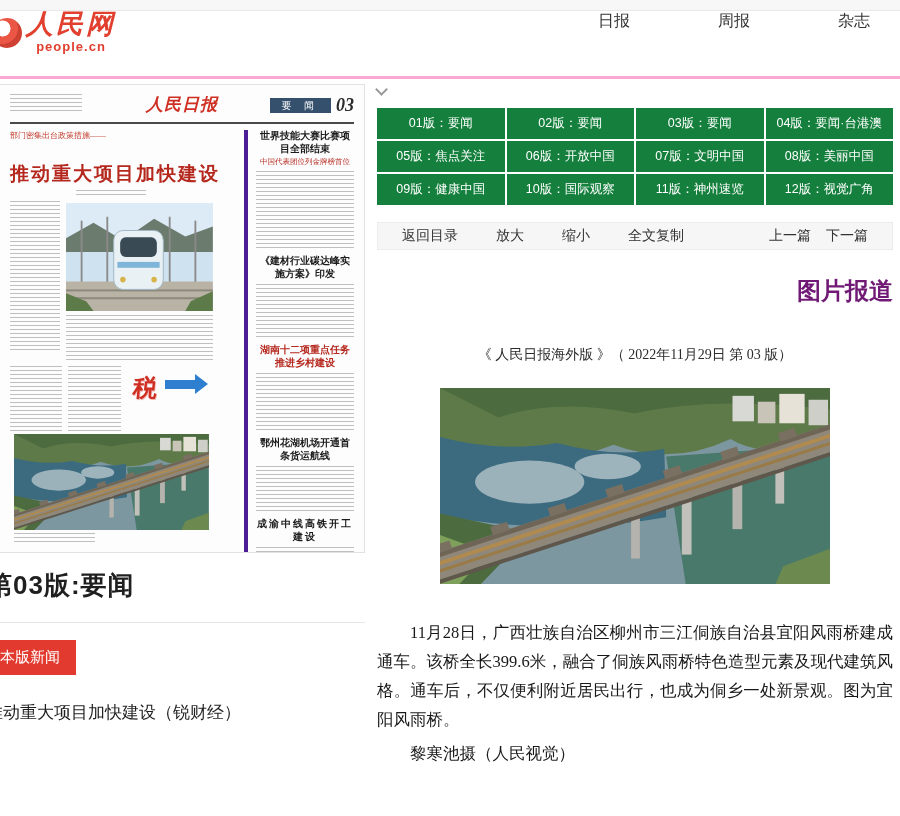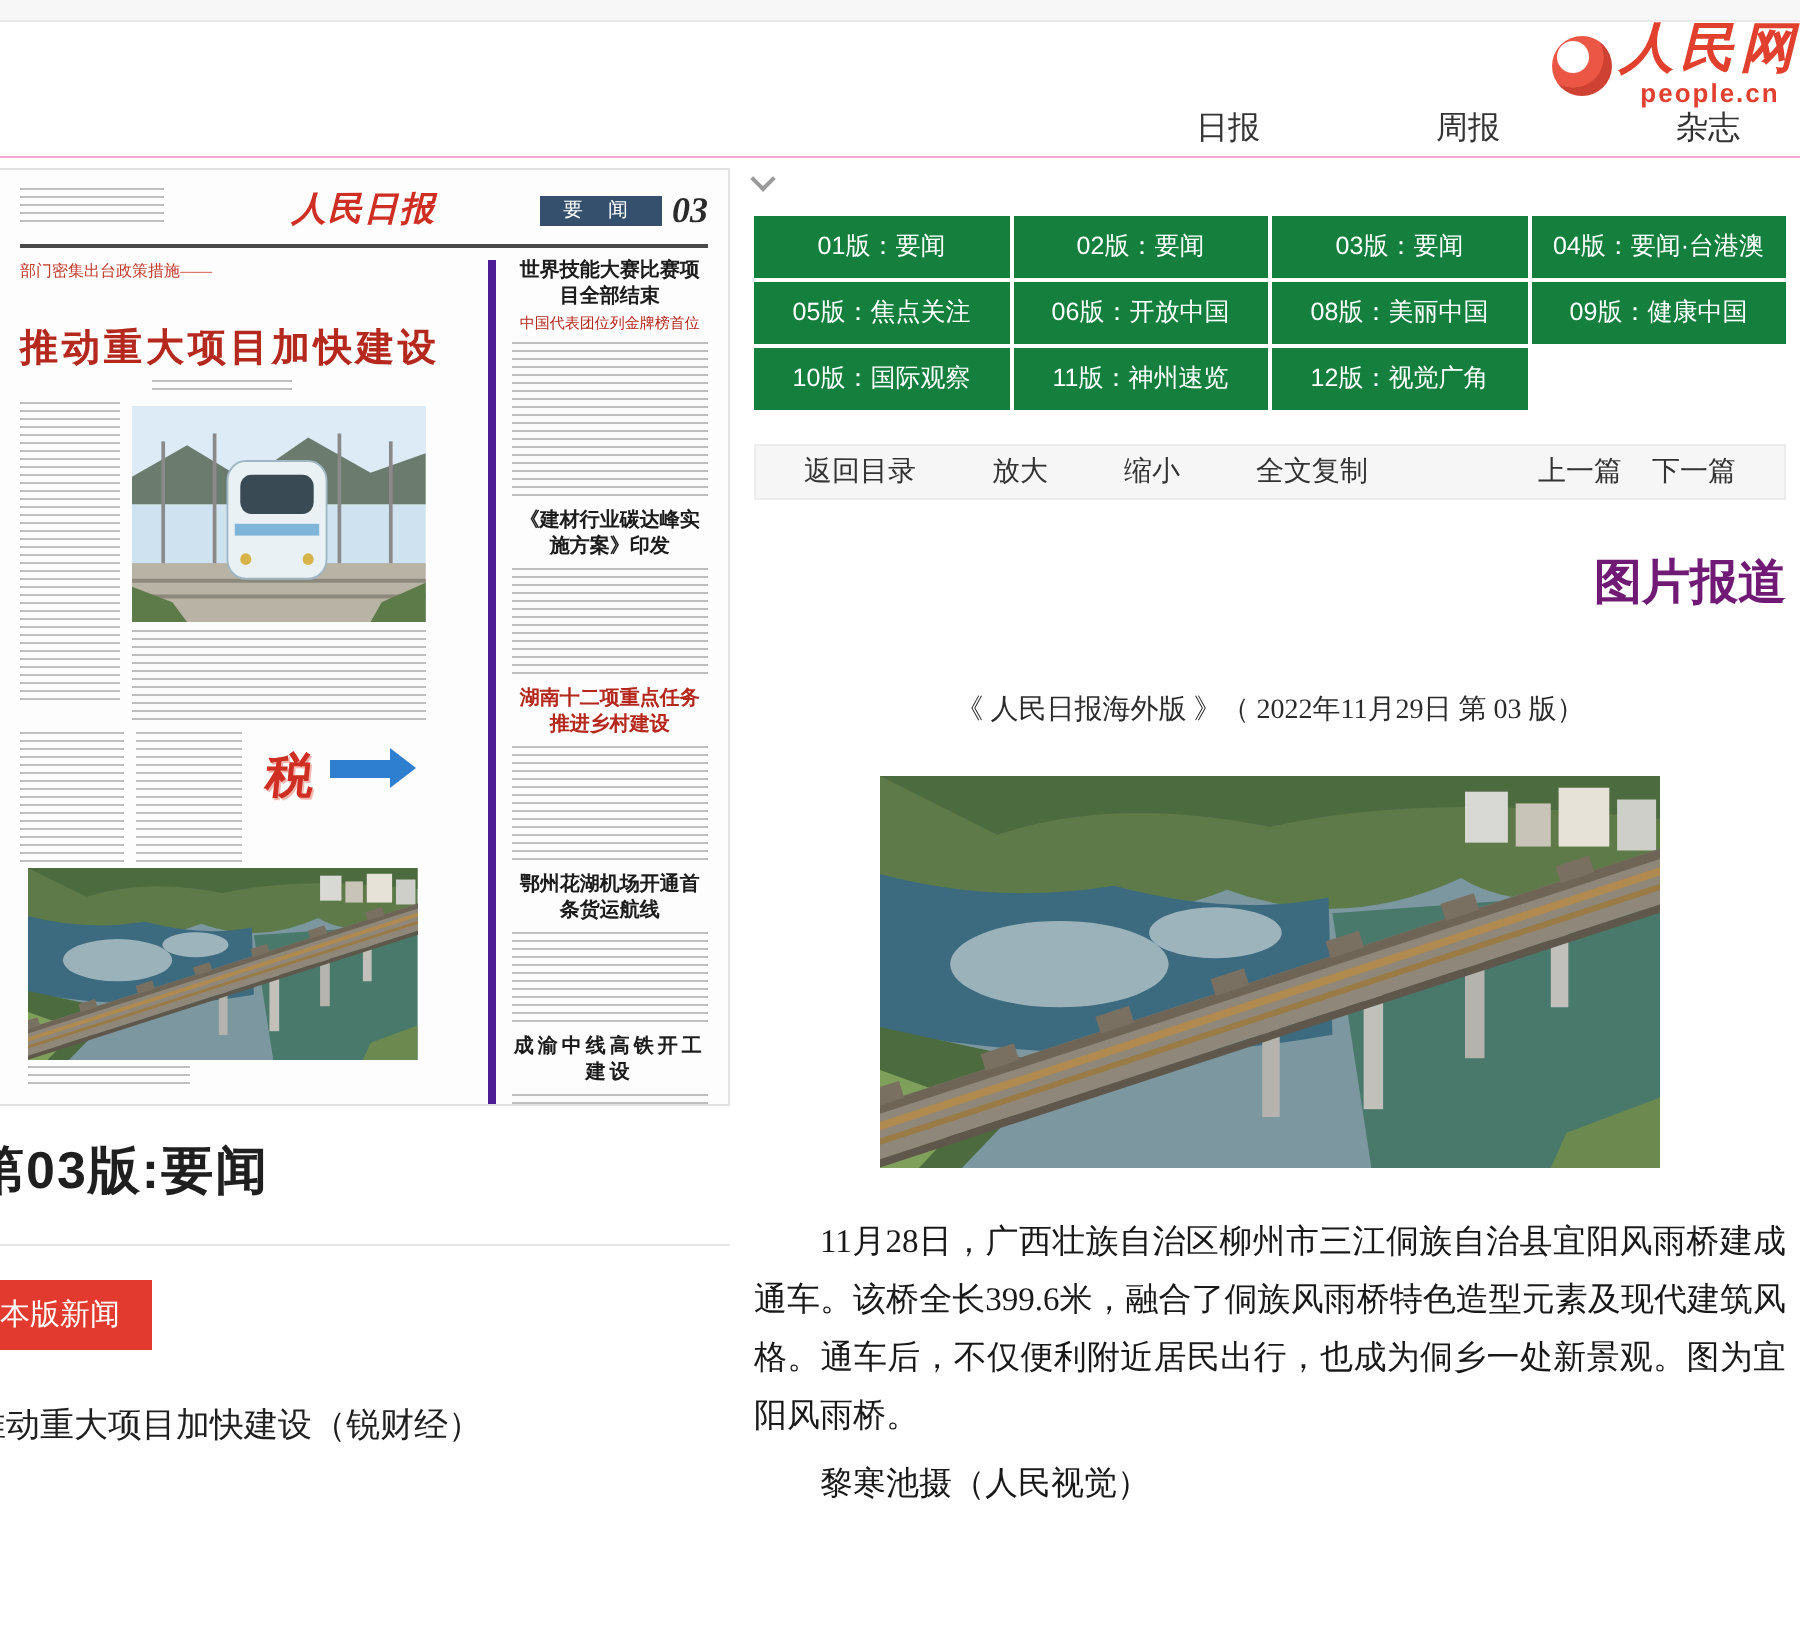--- a/index.html
+++ b/index.html
@@ -3,21 +3,21 @@
 <meta charset="utf-8">
 <style>
   * { margin:0; padding:0; box-sizing:border-box; }
   html,body { width:900px; height:816px; overflow:hidden; background:#fff;
     font-family:"Liberation Sans", sans-serif; color:#222; }
 
   
   .topstrip { height:11px; background:#f7f7f8; border-bottom:1px solid #e9e9e9; }
 
   
-  .header { height:68px; display:flex; align-items:flex-end; border-bottom:1px solid #f9a8d4;flex-direction:column; }
+  .header { height:68px; display:flex; align-items:flex-start; border-bottom:3px solid #f9a8d4; }
   .logo { display:flex; align-items:center; cursor:pointer; }
   .logo-swirl { width:30px; height:30px; border-radius:50%; margin-left:-8px;
     background:radial-gradient(circle at 35% 35%, #fff 0 28%, #e8442f 30% 55%, #c92c1c 56% 100%); opacity:.9; }
   .logo-text { display:flex; flex-direction:column; margin-left:4px; }
   .logo-cn { font-family:"Liberation Serif", serif; font-style:italic; font-weight:bold;
     color:#e1402f; font-size:27px; letter-spacing:3px; line-height:1; }
   .logo-en { color:#e1402f; font-weight:bold; font-size:13px; letter-spacing:1px; margin-top:1px; text-align:center; }
   .nav { margin-left:auto; display:flex; gap:88px; font-size:16px; color:#333; margin-right:30px; }
   .nav span { cursor:pointer; }
 
@@ -91,21 +91,21 @@
     display:flex; align-items:center; font-size:14px; color:#333; padding:0 24px; }
   .tb-item { margin-right:38px; cursor:pointer; }
   .tb-prevnext { margin-left:auto; display:flex; gap:15px; }
   .tb-prevnext span { cursor:pointer; }
 
   .article-title { text-align:right; font-size:24px; font-weight:bold; color:#701a75; margin-top:25px; }
   .article-source { text-align:center; font-size:14px; color:#2b2b2b; margin-top:39px;
     font-family:"Liberation Serif", serif; }
   .article-photo { display:block; width:390px; height:196px; margin:24px auto 0; }
   .article-body { font-family:"Liberation Serif", serif; font-size:16.5px; line-height:29px;
-    text-align:justify; text-indent:2em; margin-top:22px; color:#191919; }
+    text-align:justify; text-indent:2em; margin-top:34px; color:#191919; }
   .article-credit { font-family:"Liberation Serif", serif; font-size:16.5px; margin-top:9px;
     text-indent:2em; color:#191919; }
 </style>
 </head>
 <body>
 
 <svg width="0" height="0" style="position:absolute">
   <defs>
     <g id="imgBridge">
       <rect width="400" height="200" fill="#7c97a0"></rect>
@@ -261,20 +261,21 @@
       <span class="chev"></span>
     </div>
 
     <div class="pages-grid">
       <div class="page-cell">01版：要闻</div>
       <div class="page-cell">02版：要闻</div>
       <div class="page-cell">03版：要闻</div>
       <div class="page-cell">04版：要闻·台港澳</div>
       <div class="page-cell">05版：焦点关注</div>
       <div class="page-cell">06版：开放中国</div>
+      <div class="page-cell">07版：文明中国</div>
       <div class="page-cell">08版：美丽中国</div>
       <div class="page-cell">09版：健康中国</div>
       <div class="page-cell">10版：国际观察</div>
       <div class="page-cell">11版：神州速览</div>
       <div class="page-cell">12版：视觉广角</div>
     </div>
 
     <div class="toolbar">
       <span class="tb-item">返回目录</span>
       <span class="tb-item">放大</span>

